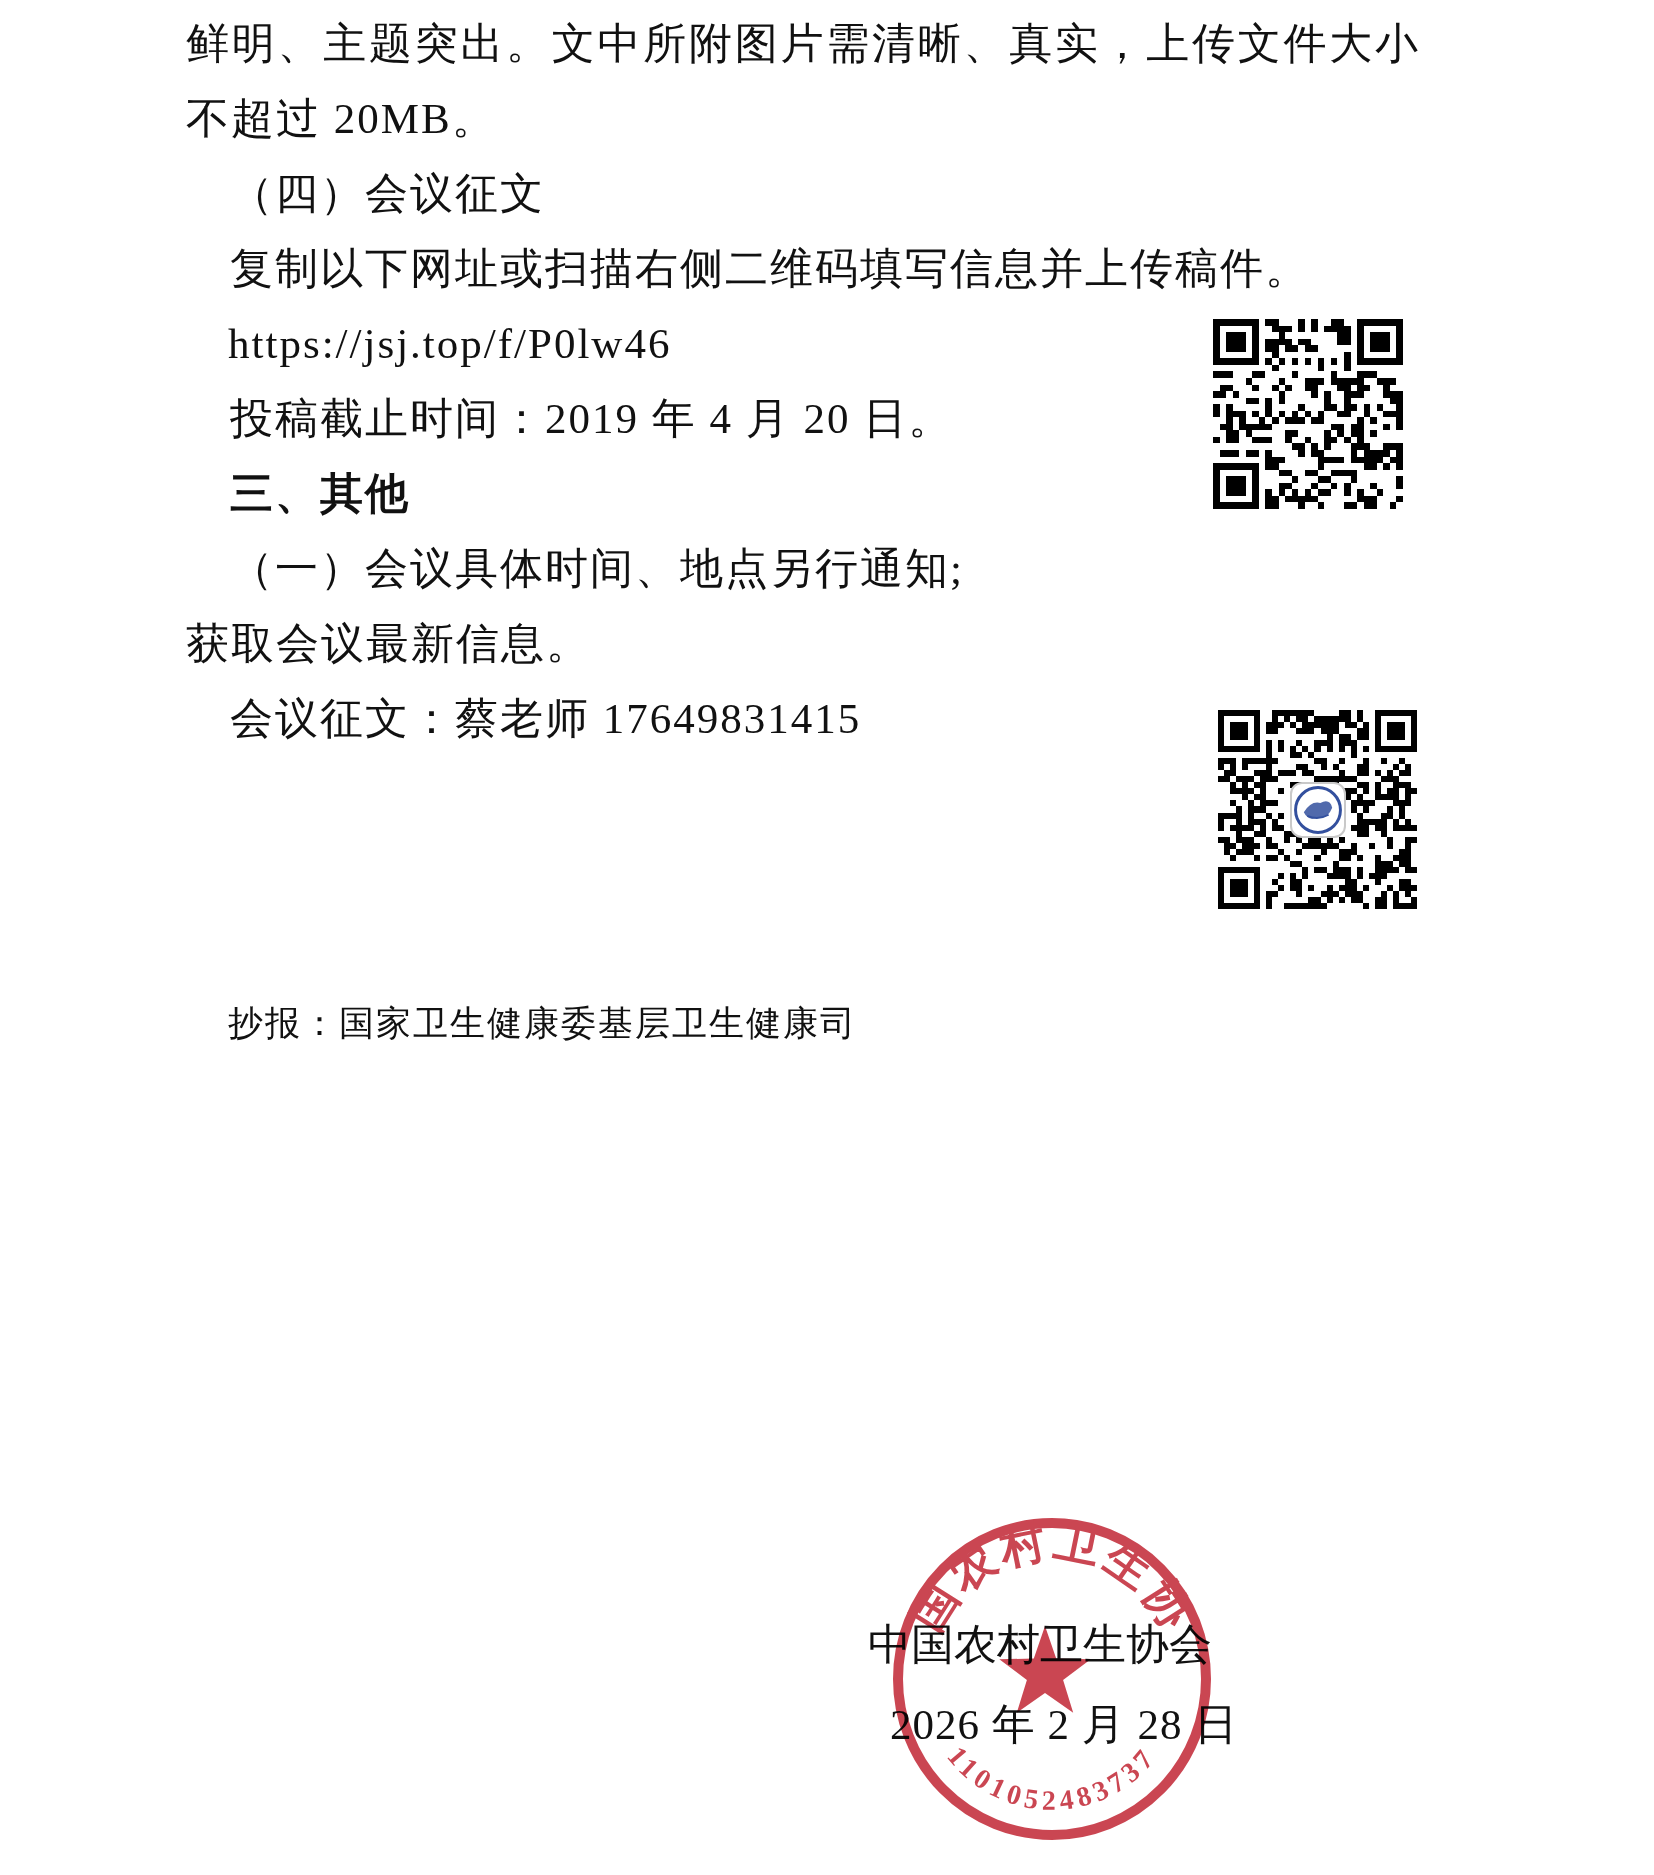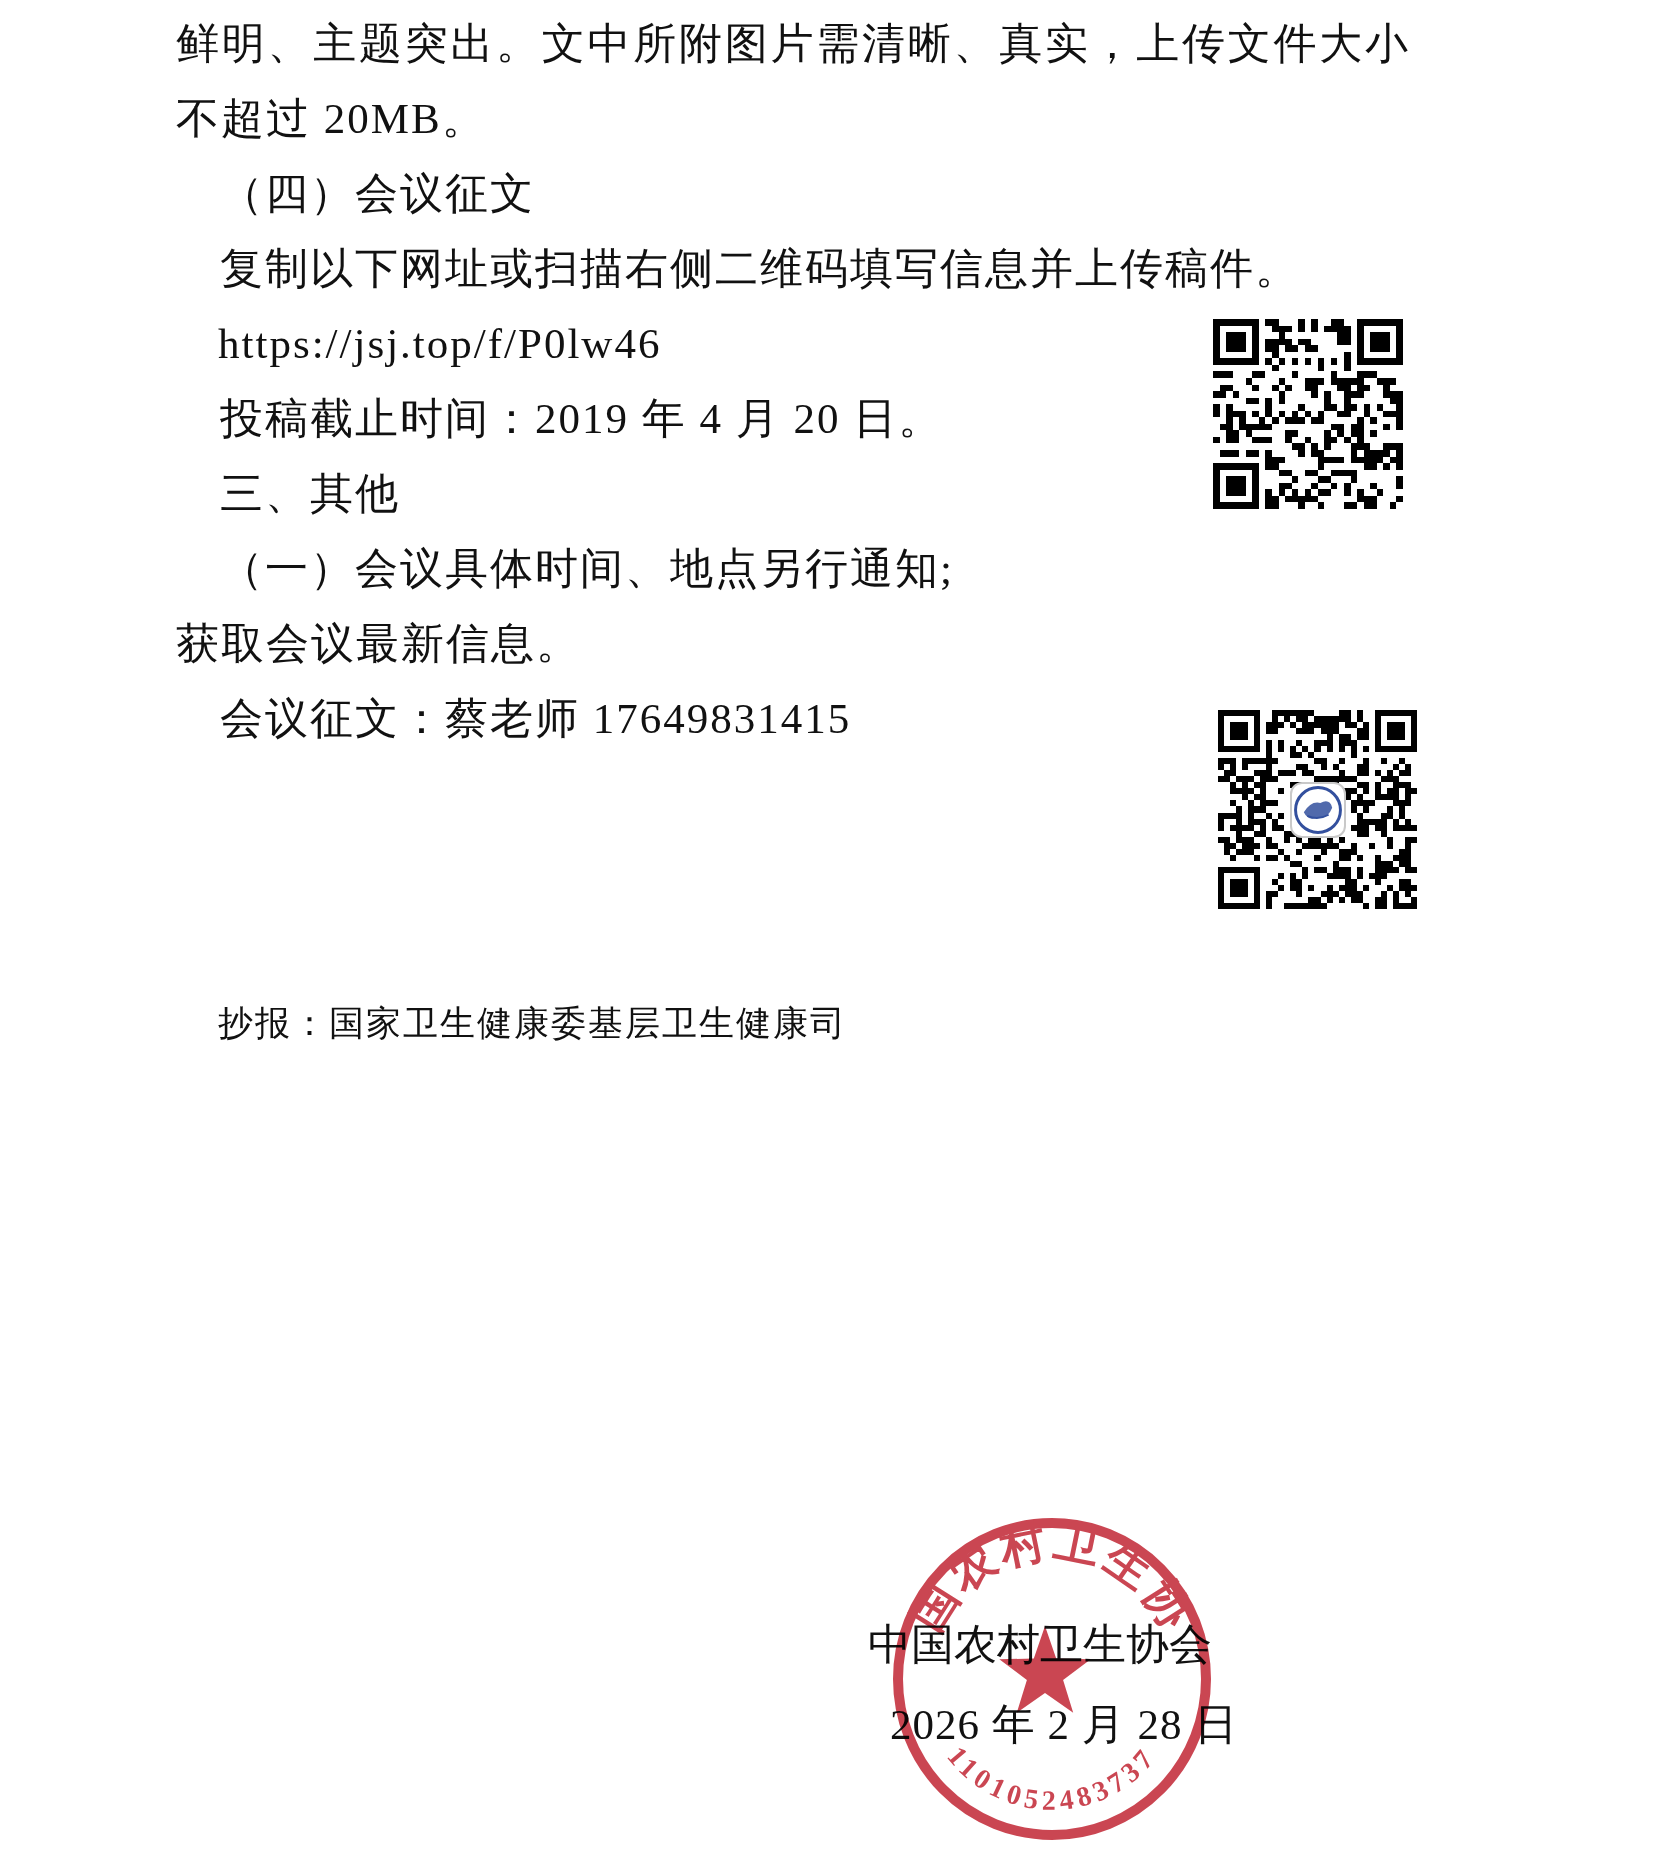--- a/index.html
+++ b/index.html
@@ -7,33 +7,33 @@
     position:relative;
     width:1654px;height:1875px;
     margin:0 auto;
     background:#ffffff;
     overflow:hidden;
     font-family:"Liberation Serif","DejaVu Serif",serif;
     color:#111111;
   }
   .textblock{
     position:absolute;
-    left:176px;top:6px;
+    left:186px;top:6px;
     width:1234px;
   }
   .line{
     font-size:43px;
     line-height:75px;
     height:75px;
     letter-spacing:2px;
     white-space:nowrap;
   }
   .ind{padding-left:44px;}
   .ind-sm{padding-left:42px;font-family:Liberation Serif, serif;}
-  .heading{font-weight:normal;}
+  .heading{font-weight:bold;}
   .justify{
     white-space:nowrap;
     text-align:justify;
     text-align-last:justify;
     text-justify:inter-character;
   }
   .copyline{
     font-size:35px;line-height:75px;height:75px;
     letter-spacing:2px;margin-top:230px;white-space:nowrap;
   }

